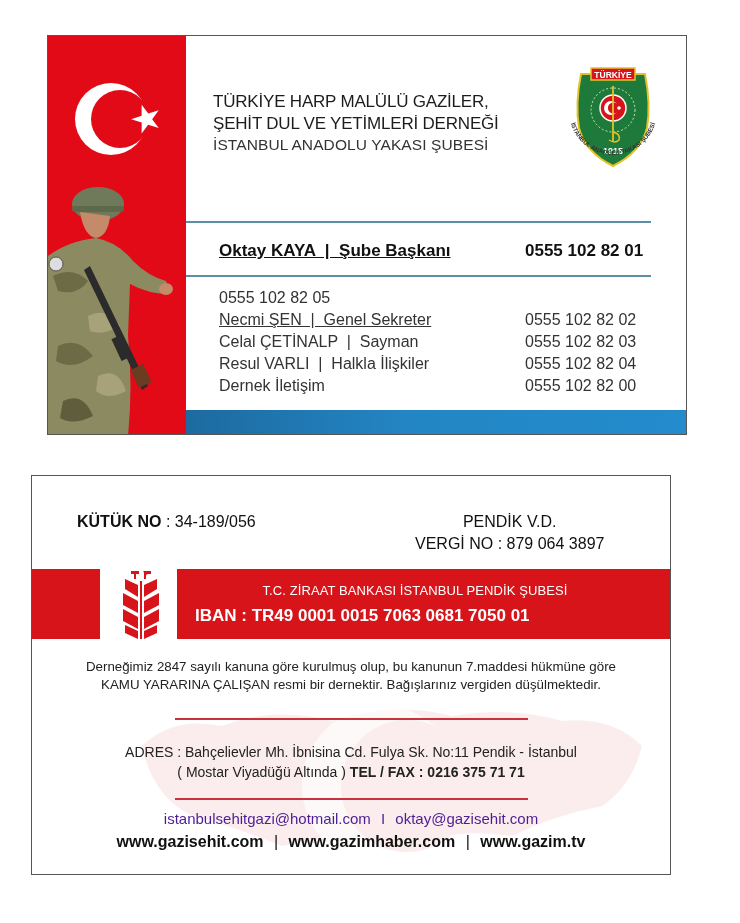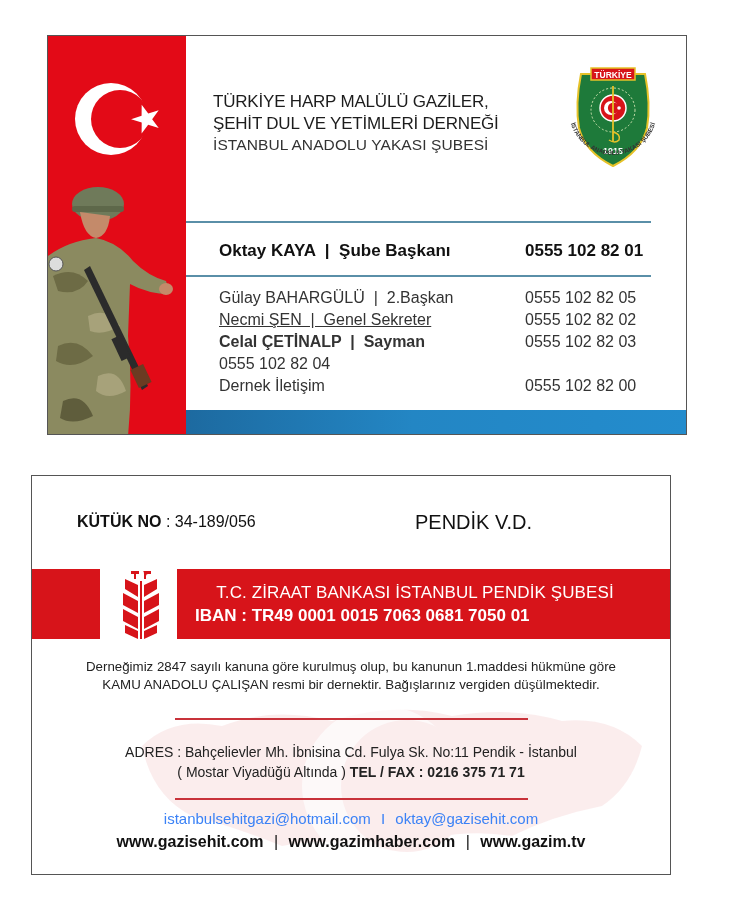--- a/index.html
+++ b/index.html
@@ -28,31 +28,31 @@
   .member-row { display:flex; justify-content:space-between; font-size:16px; line-height:22px; color:#333; }
   .member-row .phone { width:126px; text-align:left; }
   .chief-row .phone { width:126px; text-align:left; }
   .blue-bar { position:absolute; left:138px; top:374px; width:502px; height:24px;
     background:linear-gradient(to right, #1d6aa0 0%, #2386c4 45%, #238ccd 100%); }
 
   
   .watermark { position:absolute; left:100px; top:200px; width:520px; height:200px; opacity:0.17; }
   .reg-left { position:absolute; left:45px; top:35px; font-size:16px; line-height:22px; color:#111; }
   .reg-left b { font-weight:bold; }
-  .reg-right { position:absolute; left:383px; top:35px; font-size:20px; line-height:22px; color:#111;text-align:center; }
+  .reg-right { position:absolute; left:383px; top:35px; font-size:16px; line-height:22px; color:#111;text-align:center; }
   .bank-bar-left { position:absolute; left:0; top:93px; width:68px; height:70px; background:#d7141a; }
   .bank-bar-main { position:absolute; left:145px; top:93px; width:495px; height:70px; background:#d7141a; }
   .bank-logo { position:absolute; left:85px; top:91px; width:48px; height:74px; }
-  .bank-name { position:absolute; left:163px; top:107px; width:440px; text-align:center; color:#fff; font-size:17px; letter-spacing:0.1px; }
+  .bank-name { position:absolute; left:163px; top:107px; width:440px; text-align:center; color:#fff; font-size:13px; letter-spacing:0.1px; }
   .bank-iban { position:absolute; left:163px; top:130px; width:440px; text-align:left; color:#fff; font-size:17px; font-weight:bold; }
   .legal { position:absolute; left:0; top:182px; width:638px; text-align:center; font-size:13.3px; line-height:18px; color:#222; }
   .red-line { position:absolute; left:143px; width:353px; height:2px; background:#c8323a; }
   .address { position:absolute; left:0; top:266px; width:638px; text-align:center; font-size:14px; line-height:20px; color:#222; }
   .address b { font-weight:bold; }
-  .emails { position:absolute; left:0; top:334px; width:638px; text-align:center; font-size:15px; color:#3b82f6; }
+  .emails { position:absolute; left:0; top:334px; width:638px; text-align:center; font-size:15px; color:#4c1d95; }
   .websites { position:absolute; left:0; top:357px; width:638px; text-align:center; font-size:16px; font-weight:bold; color:#111; }
   .sep { font-weight:normal; padding:0 6px; }
 </style>
 </head>
 <body>
 
 <div id="front" class="card">
   <div class="flag-strip">
     <svg class="crescent-wrap" viewBox="0 0 90 90">
       <circle cx="38" cy="45" r="36" fill="#fff"></circle>
@@ -109,39 +109,39 @@
     <line x1="50" y1="22" x2="50" y2="78" stroke="#e6c229" stroke-width="1.8"></line>
     <path d="M50 68 Q58 70 56 76 Q52 80 46 76" fill="none" stroke="#e6c229" stroke-width="1.5"></path>
     <text x="50" y="90" font-size="9" font-weight="bold" fill="#fff" text-anchor="middle" font-family="Liberation Sans, sans-serif">1915</text>
     <text font-size="6.2" font-weight="bold" fill="#333" font-family="Liberation Sans, sans-serif">
       <textPath href="#outerArc" startOffset="50%" text-anchor="middle">İSTANBUL ANADOLU YAKASI ŞUBESİ</textPath>
     </text>
   </svg>
 
   <div class="hline" style="top:185px;width:465px;"></div>
   <div class="chief-row">
-    <span style="white-space:pre;">Oktay KAYA  |  Şube Başkanı</span>
+    <span style="white-space:pre;text-decoration:underline;">Oktay KAYA  |  Şube Başkanı</span>
     <span class="phone">0555 102 82 01</span>
   </div>
   <div class="hline" style="top:239px;width:465px;"></div>
 
   <div class="member-list">
     <div class="member-row">
-      <span style="white-space:pre;">Gülay BAHARGÜLÜ  |  2.Başkan</span>
       <span class="phone">0555 102 82 05</span>
     </div>
     <div class="member-row">
       <span style="white-space:pre;text-decoration:underline;">Necmi ŞEN  |  Genel Sekreter</span>
       <span class="phone">0555 102 82 02</span>
     </div>
     <div class="member-row">
-      <span style="white-space:pre;font-weight:bold;">Celal ÇETİNALP  |  Sayman</span>
+      <span style="white-space:pre;">Celal ÇETİNALP  |  Sayman</span>
       <span class="phone">0555 102 82 03</span>
     </div>
     <div class="member-row">
+      <span style="white-space:pre;">Resul VARLI  |  Halkla İlişkiler</span>
       <span class="phone">0555 102 82 04</span>
     </div>
     <div class="member-row">
       <span style="white-space:pre;">Dernek İletişim</span>
       <span class="phone">0555 102 82 00</span>
     </div>
   </div>
 
   <div class="blue-bar"></div>
 </div>
@@ -151,20 +151,21 @@
     <path d="M10 70 Q40 40 90 50 Q140 30 200 45 Q260 25 320 40 Q380 30 430 45 Q480 40 510 70 Q500 110 470 130 Q420 140 380 160 Q320 150 260 175 Q200 160 150 170 Q100 150 60 140 Q20 120 10 70 Z" fill="#e8989c"></path>
     <circle cx="250" cy="110" r="80" fill="#fff" opacity="0.7"></circle>
     <circle cx="275" cy="110" r="66" fill="#e8989c"></circle>
   </svg>
 
   <div class="reg-left">
     <div><b>KÜTÜK NO</b><span> : 34-189/056</span></div>
   </div>
   <div class="reg-right">
     <div>PENDİK V.D.</div>
+    <div>VERGİ NO : 879 064 3897</div>
   </div>
 
   <div class="bank-bar-left"></div>
   <svg class="bank-logo" viewBox="0 0 48 74">
     <g fill="#d7141a">
       <path d="M14 4 h8 v3 h-3 v5 h-2 v-5 h-3 z"></path>
       <path d="M26 4 h8 v3 h-3 q-2 0 -2 2 v3 h-2 v-5 q0 -3 -1 -3 z"></path>
       <rect x="23" y="14" width="2" height="58"></rect>
       <path d="M21 18 L8 12 L8 22 L21 30 Z"></path>
       <path d="M27 18 L40 12 L40 22 L27 30 Z"></path>
@@ -174,22 +175,22 @@
       <path d="M27 50 L42 42 L42 54 L27 62 Z"></path>
       <path d="M21 64 L8 58 L8 66 L21 72 Z"></path>
       <path d="M27 64 L40 58 L40 66 L27 72 Z"></path>
     </g>
   </svg>
   <div class="bank-bar-main"></div>
   <div class="bank-name">T.C. ZİRAAT BANKASI İSTANBUL PENDİK ŞUBESİ</div>
   <div class="bank-iban">IBAN : TR49 0001 0015 7063 0681 7050 01</div>
 
   <div class="legal">
-    <div>Derneğimiz 2847 sayılı kanuna göre kurulmuş olup, bu kanunun 1.maddesi hükmüne göre</div>
-    <div>KAMU ANADOLU ÇALIŞAN resmi bir dernektir. Bağışlarınız vergiden düşülmektedir.</div>
+    <div>Derneğimiz 2847 sayılı kanuna göre kurulmuş olup, bu kanunun 7.maddesi hükmüne göre</div>
+    <div>KAMU YARARINA ÇALIŞAN resmi bir dernektir. Bağışlarınız vergiden düşülmektedir.</div>
   </div>
 
   <div class="red-line" style="top:242px;"></div>
 
   <div class="address">
     <div>ADRES : Bahçelievler Mh. İbnisina Cd. Fulya Sk. No:11 Pendik - İstanbul</div>
     <div><span style="white-space:pre;">( Mostar Viyadüğü Altında ) </span><b>TEL / FAX : 0216 375 71 71</b></div>
   </div>
 
   <div class="red-line" style="top:322px;"></div>

